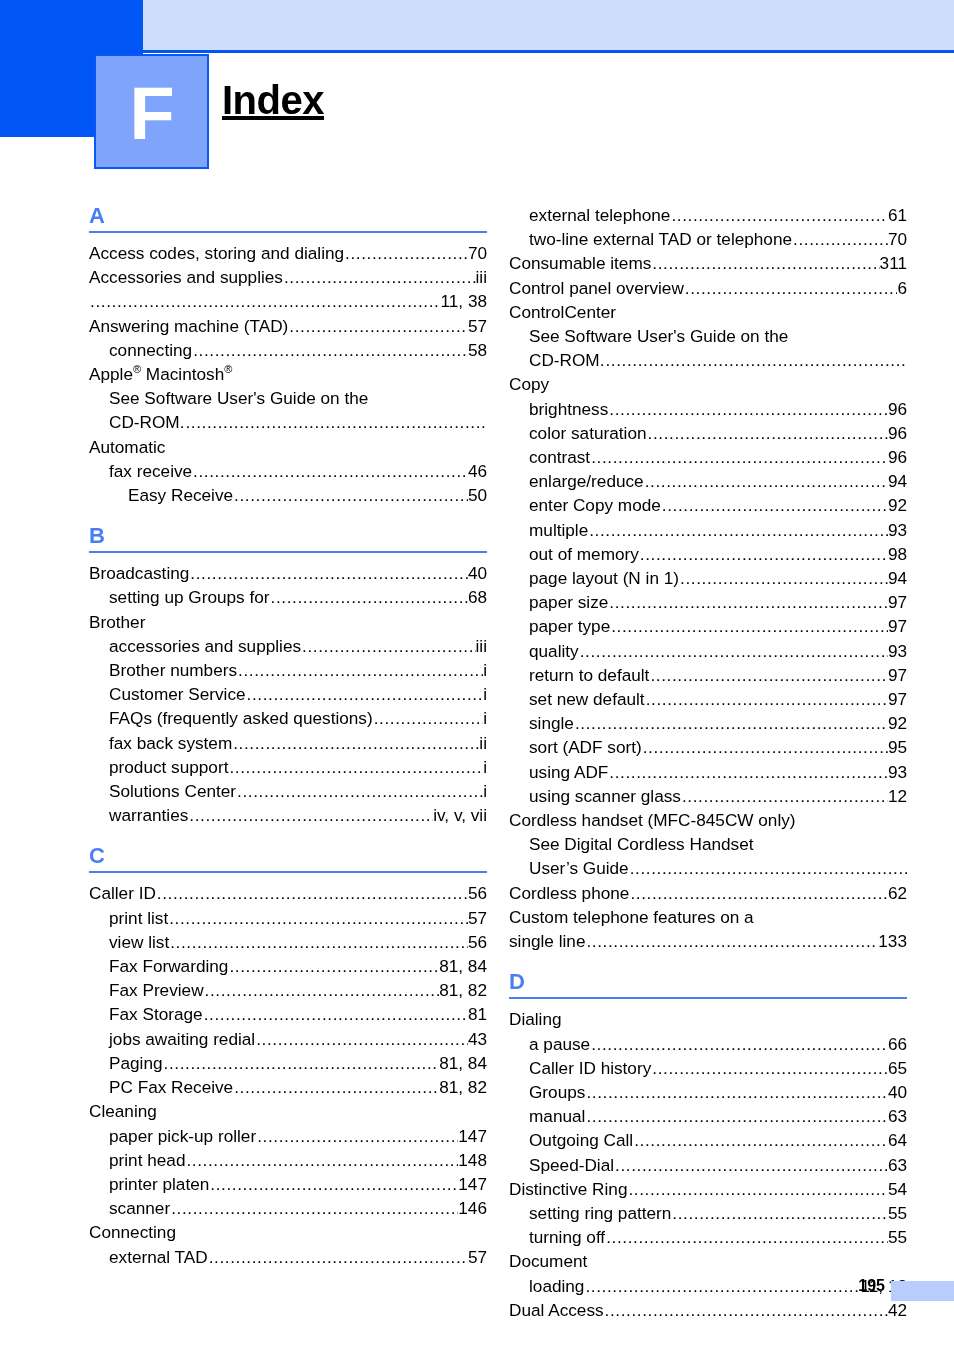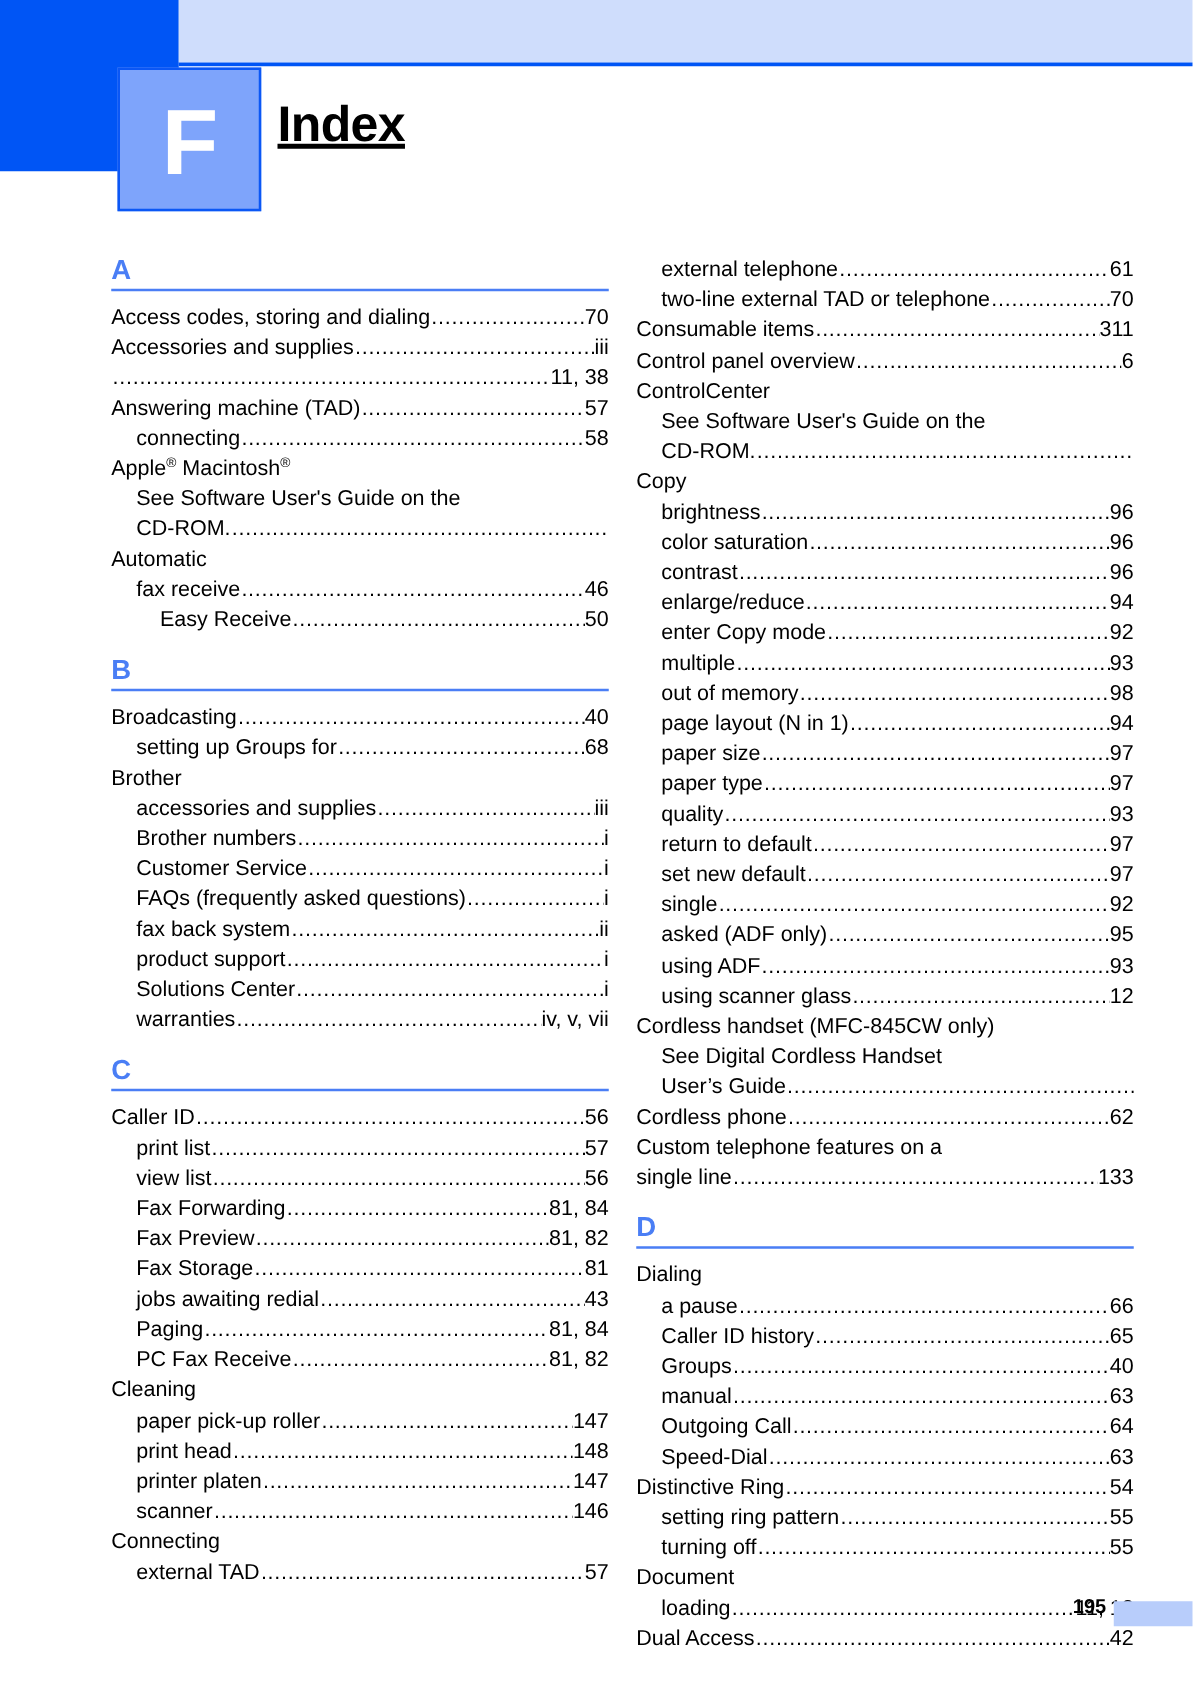--- a/index.html
+++ b/index.html
@@ -450,21 +450,21 @@
         <span class="label">set new default</span>
         <span class="leader">........................................................................................................................................................................................................</span>
         <span class="pages">97</span>
       </div>
       <div class="entry lvl1">
         <span class="label">single</span>
         <span class="leader">........................................................................................................................................................................................................</span>
         <span class="pages">92</span>
       </div>
       <div class="entry lvl1">
-        <span class="label">asked (ADF only)</span>
+        <span class="label">sort (ADF sort)</span>
         <span class="leader">........................................................................................................................................................................................................</span>
         <span class="pages">95</span>
       </div>
       <div class="entry lvl1">
         <span class="label">using ADF</span>
         <span class="leader">........................................................................................................................................................................................................</span>
         <span class="pages">93</span>
       </div>
       <div class="entry lvl1">
         <span class="label">using scanner glass</span>

